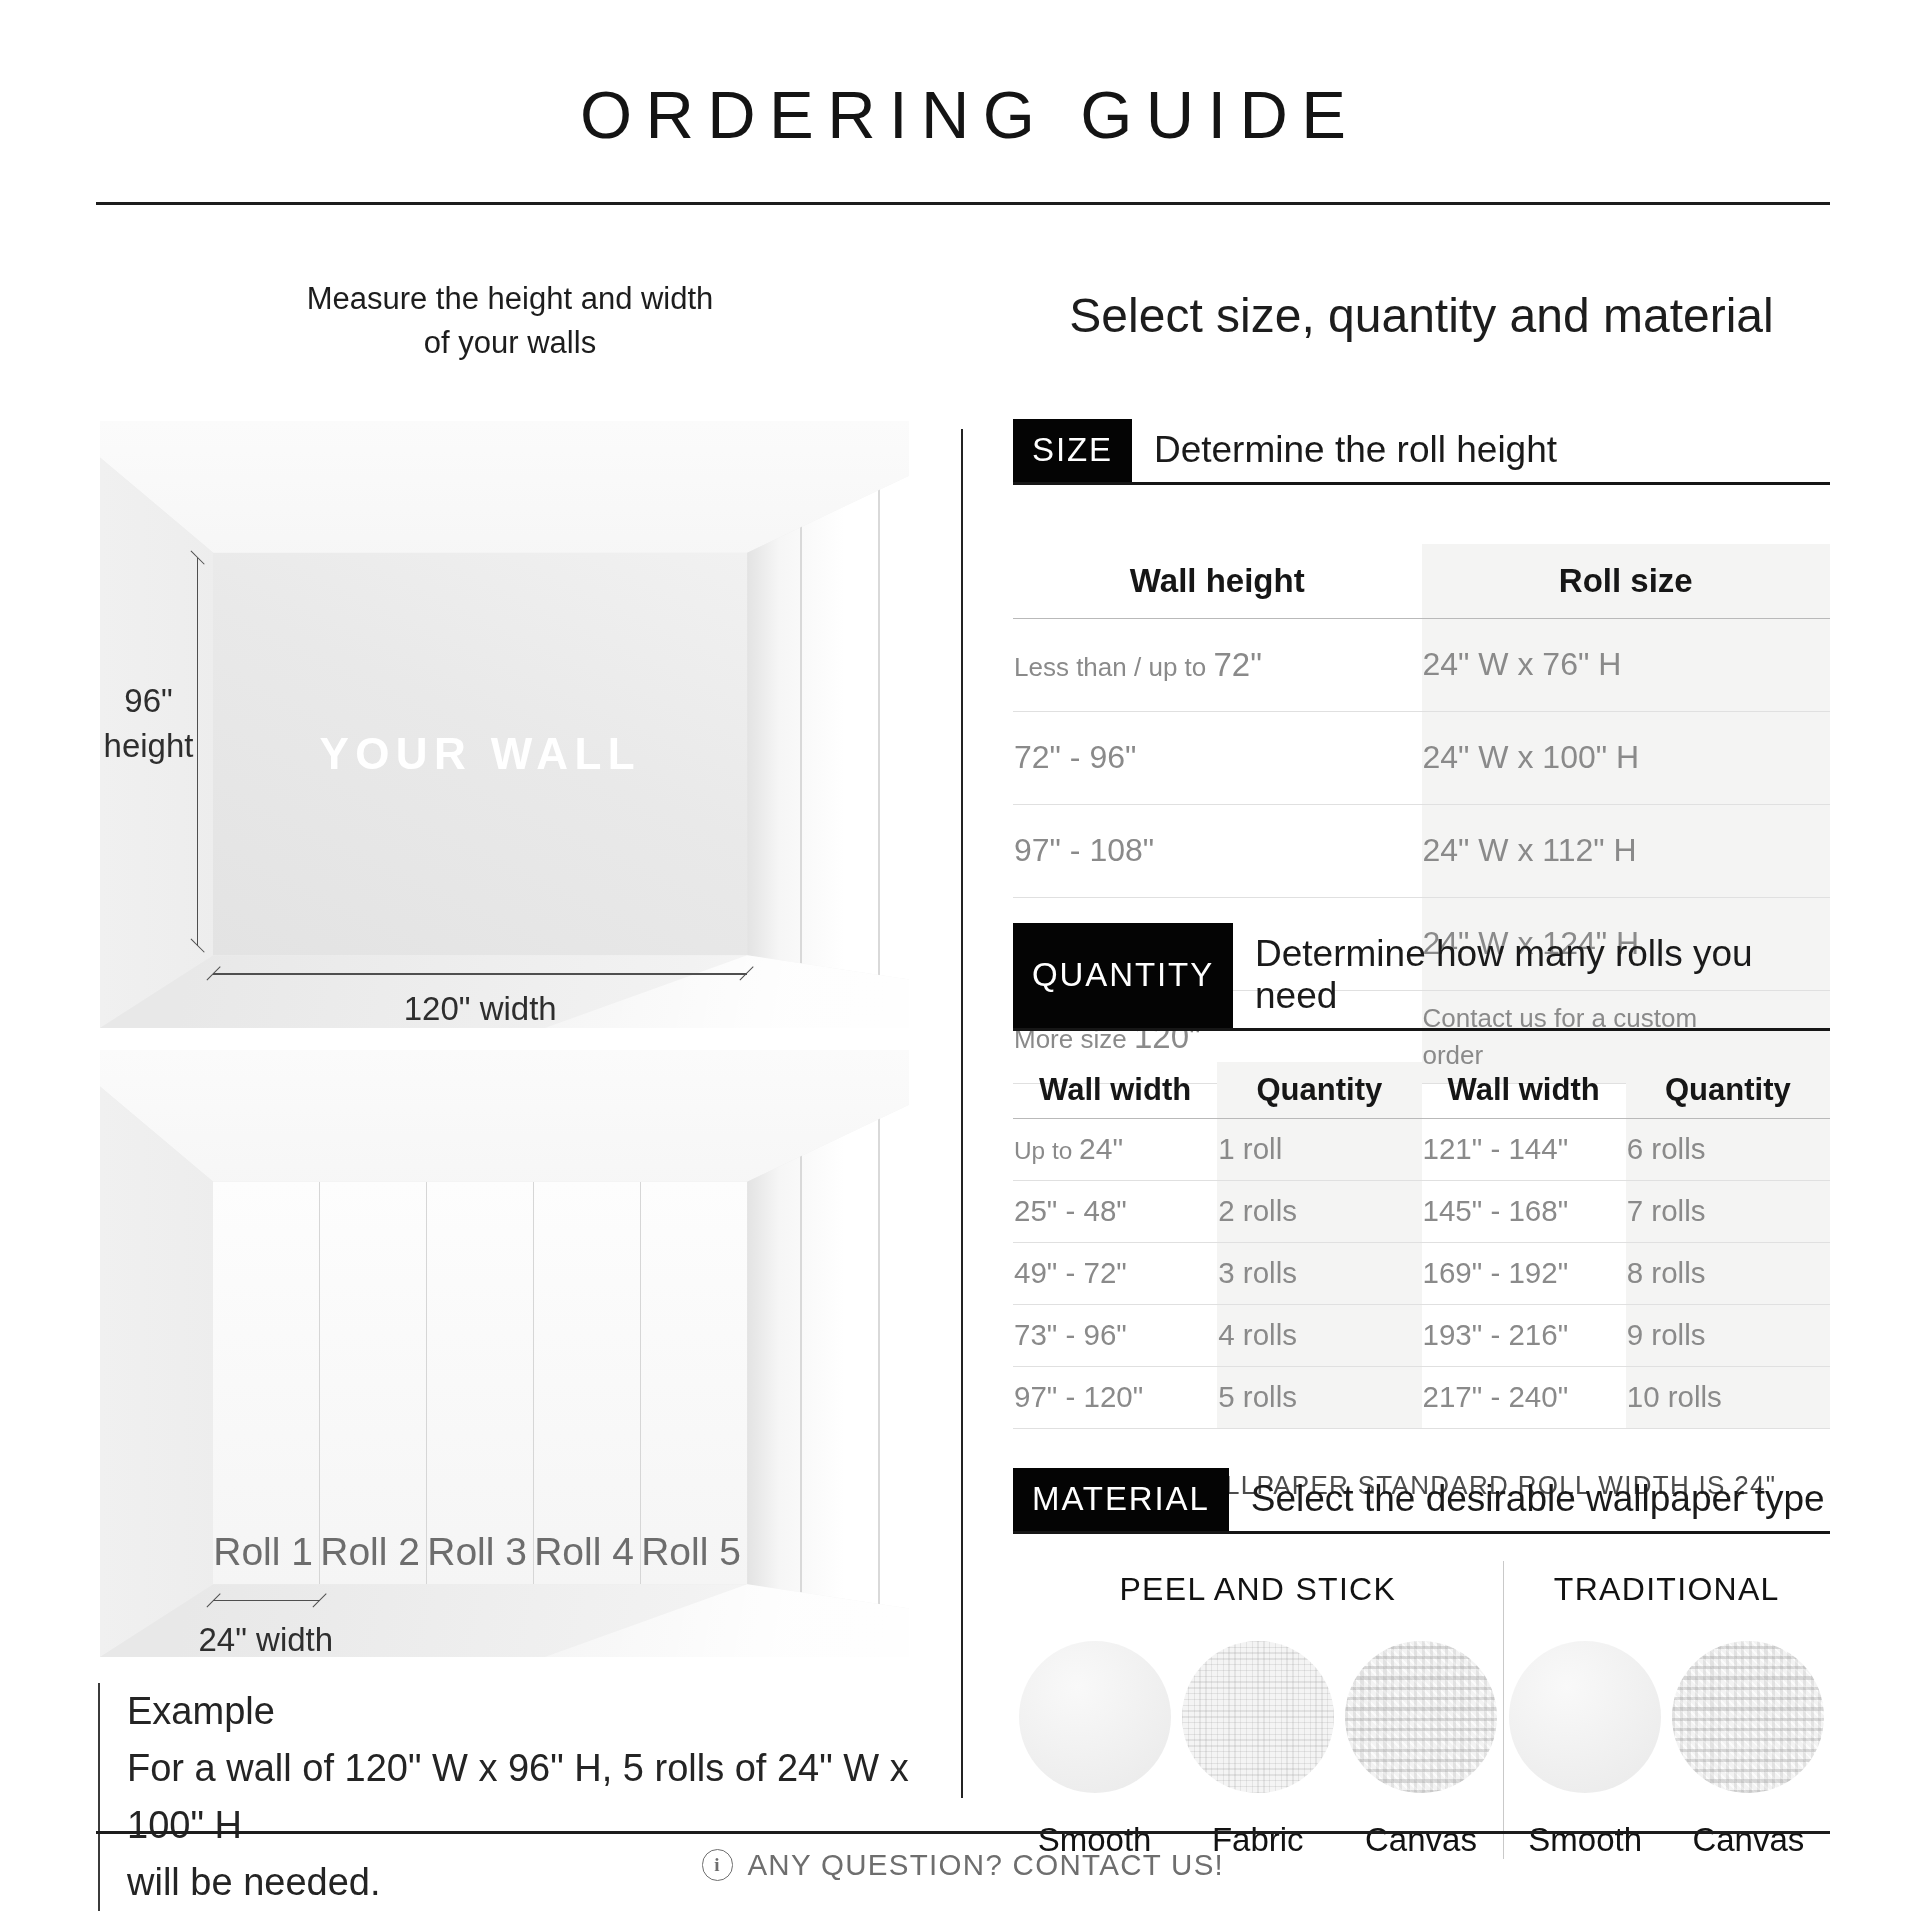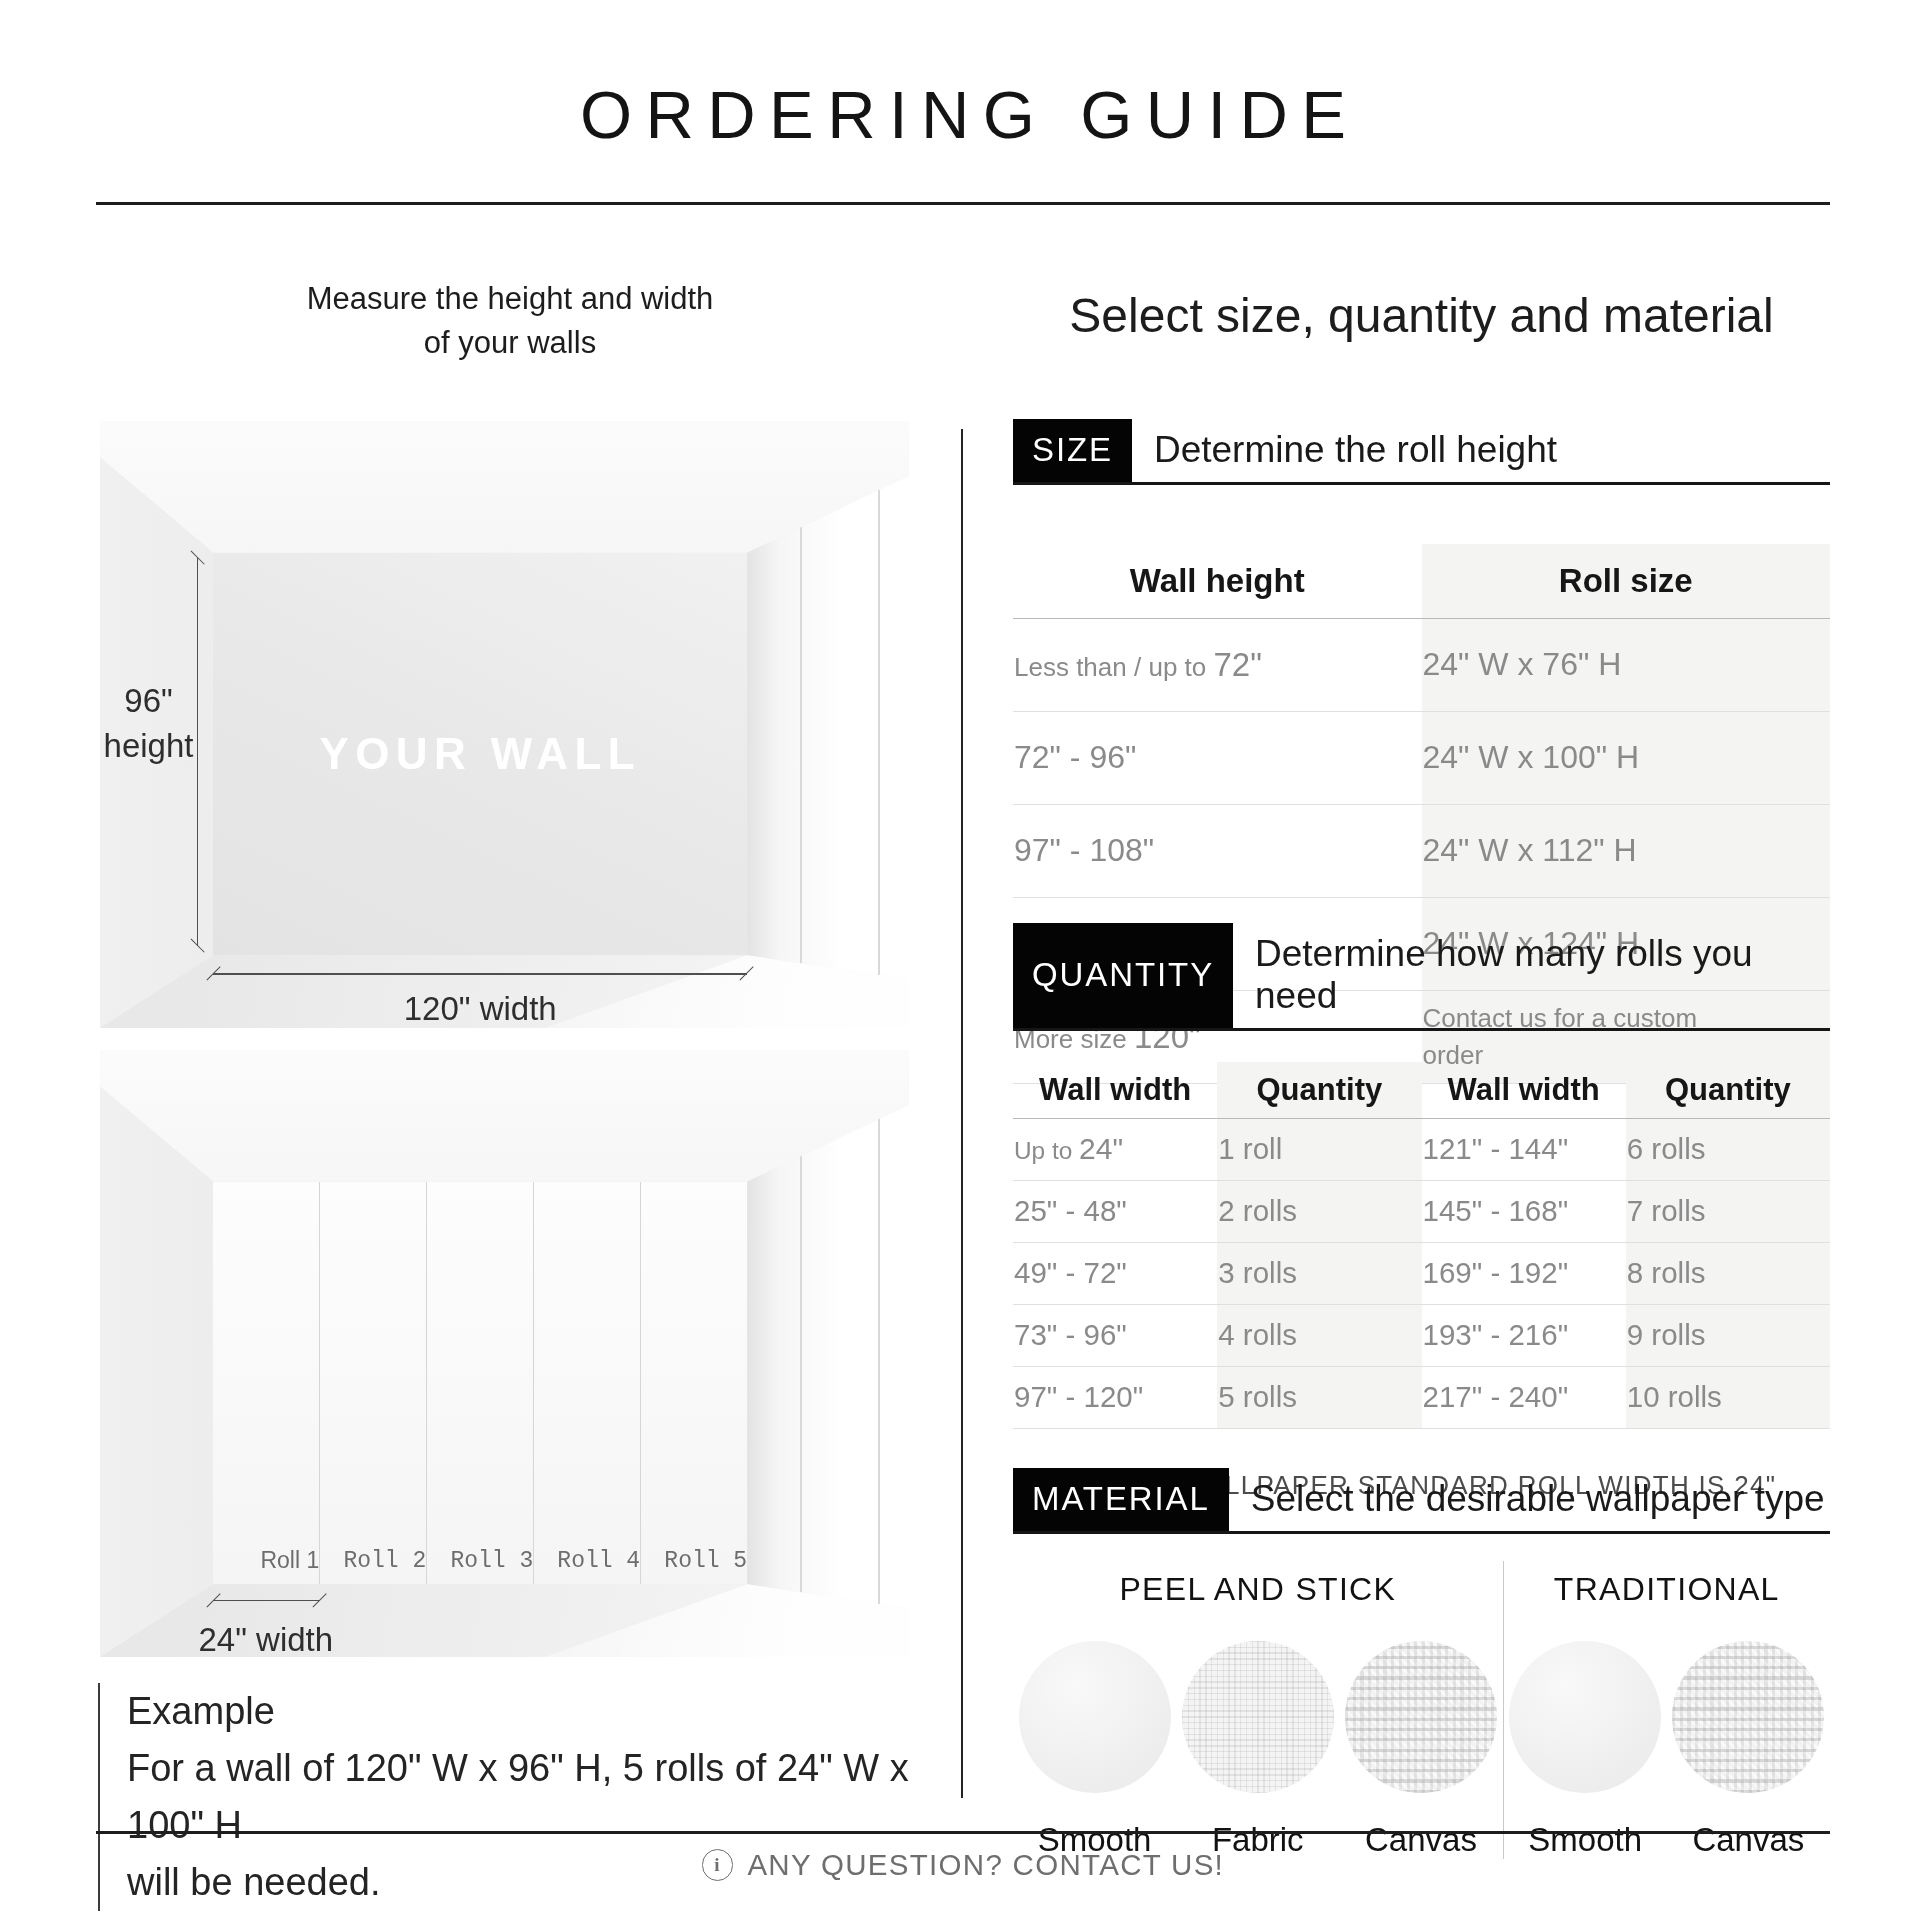--- a/index.html
+++ b/index.html
@@ -37,23 +37,23 @@
     clip-path:polygon(80% 21.7%,100% 9%,100% 92%,80% 88%);}
   .floor-light{position:absolute;inset:0;background:linear-gradient(100deg,rgba(255,255,255,0) 40%,rgba(255,255,255,0.85) 85%);
     clip-path:polygon(55% 100%,80% 88%,100% 92%,100% 100%);}
   .back-wall{position:absolute;left:14%;top:21.7%;width:66%;height:66.3%;
     background:linear-gradient(205deg,#f1f1f1 0%,#e9e9e9 45%,#e3e3e3 100%);
     display:flex;align-items:center;justify-content:center;}
   .wall-text{font-size:44px;font-weight:700;letter-spacing:6.4px;color:#ffffff;}
 
   .panels{position:absolute;left:14%;top:21.7%;width:66%;height:66.3%;display:flex;}
   .panel{flex:1;position:relative;background:linear-gradient(180deg,#fdfdfd,#f5f5f5);}
-  .panel + .panel{border-left:1.3px solid #d6d6d6;font-family:Liberation Mono, monospace;}
-  .panel-label{position:absolute;bottom:2.5%;left:0;width:100%;text-align:right;
-    font-size:23px;color:#6d6d6d;}
+  .panel + .panel{border-left:1.3px solid #d6d6d6;}
+  .panel-label{position:absolute;bottom:2.5%;left:0;width:100%;text-align:left;
+    font-size:39px;color:#6d6d6d;}
 
   .dim-v{position:absolute;left:12%;top:22.5%;bottom:13.5%;width:1.3px;background:#4f4f4f;}
   .dim-v::before,.dim-v::after{content:"";position:absolute;width:19px;height:1.3px;background:#4f4f4f;left:-9px;transform:rotate(45deg);}
   .dim-v::before{top:-0.6px;} .dim-v::after{bottom:-0.6px;}
   .dim-h{position:absolute;top:91%;height:1.3px;background:#4f4f4f;}
   .dim-h::before,.dim-h::after{content:"";position:absolute;width:1.3px;height:19px;background:#4f4f4f;top:-9px;transform:rotate(45deg);}
   .dim-h::before{left:-0.6px;} .dim-h::after{right:-0.6px;}
   .dim-h-long{left:14%;width:66%;}
   .dim-h-short{left:14%;width:13.2%;top:90.6%;}
   .dim-label{color:#2e2e2e;}

